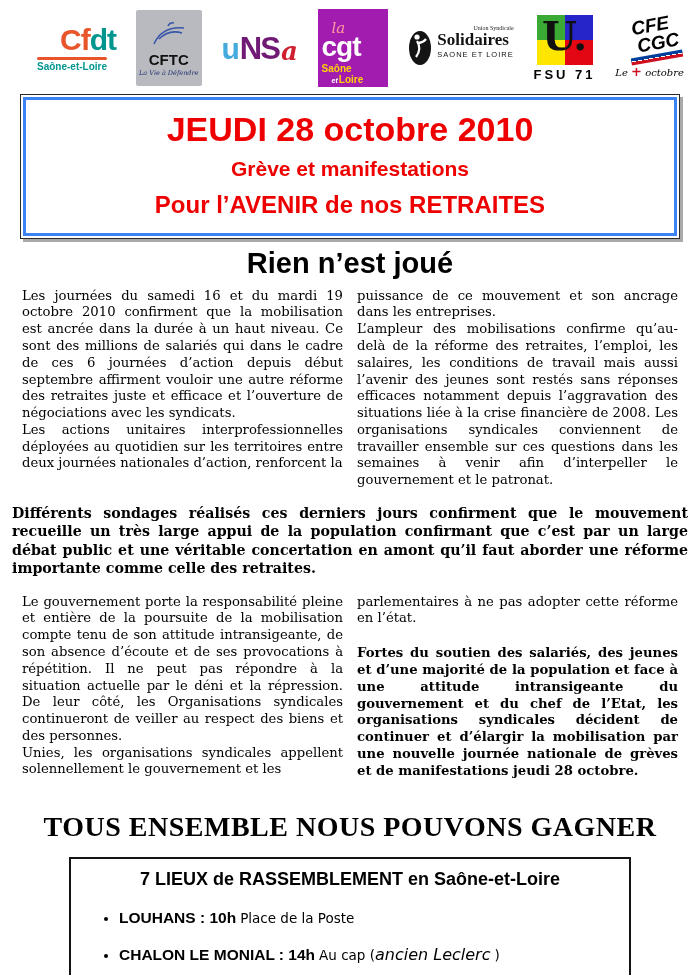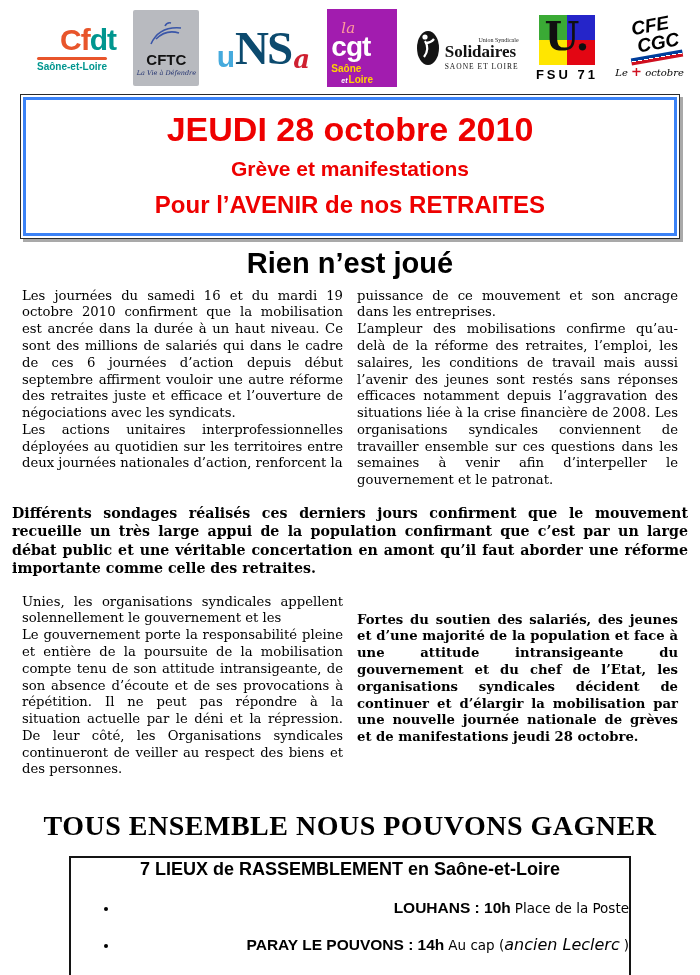--- a/index.html
+++ b/index.html
@@ -18,36 +18,36 @@
   .cfdt-line{width:70px;height:3px;background:#e8552b;margin:2px 0 1px;border-radius:2px;}
   .cfdt-region{font-family:"Liberation Sans",sans-serif;font-weight:bold;font-size:10px;color:#00968f;}
   
   .cftc-box{width:66px;height:76px;background:#b8babf;display:flex;flex-direction:column;
     align-items:center;justify-content:center;border-radius:2px;}
   .cftc-name{font-family:"Liberation Sans",sans-serif;font-weight:bold;font-size:15px;color:#111;line-height:1;}
   .cftc-tag{font-family:"DejaVu Serif",serif;font-style:italic;font-size:6.5px;color:#20306e;margin-top:2px;}
   
   .unsa-word{display:flex;align-items:flex-end;line-height:1;}
   .unsa-u{font-family:"Liberation Sans",sans-serif;font-weight:bold;font-size:30px;color:#45aadd;}
-  .unsa-ns{font-family:Liberation Serif, serif;font-weight:bold;font-size:47px;color:#0c4a6e;letter-spacing:-2px;}
+  .unsa-ns{font-family:Liberation Sans, sans-serif;font-weight:bold;font-size:31px;color:#701a75;letter-spacing:-2px;}
   .unsa-a{font-family:"DejaVu Serif",serif;font-style:italic;font-weight:bold;font-size:26px;color:#cf2030;margin-left:2px;}
   
   .cgt-box{width:70px;height:78px;background:#a21caf;display:flex;flex-direction:column;
     justify-content:flex-end;padding:2px 4px;box-sizing:border-box;}
   .cgt-la{font-family:"DejaVu Serif",serif;font-style:italic;font-size:15px;color:#ff9b9b;line-height:.8;margin-left:10px;}
   .cgt-name{font-family:"Liberation Sans",sans-serif;font-weight:bold;font-size:28px;color:#fff;line-height:.95;letter-spacing:-1px;}
   .cgt-region{font-family:"Liberation Sans",sans-serif;font-weight:bold;font-size:10px;color:#ffd400;line-height:1.05;margin-top:3px;}
   .cgt-et{font-size:7px;color:#fff;font-style:italic;margin-right:1px;}
   .cgt-r2{margin-left:10px;}
   
-  .sol{flex-direction:row;gap:4px;align-items:flex-end;}
+  .sol{flex-direction:row;gap:4px;align-items:flex-start;}
   .sol-text{display:flex;flex-direction:column;}
   .sol-union{font-family:"Liberation Serif",serif;font-size:6px;color:#222;text-align:right;line-height:1;}
   .sol-name{font-family:"Liberation Serif",serif;font-weight:bold;font-size:17px;color:#111;line-height:1.05;}
-  .sol-region{font-family:Liberation Serif, serif;font-size:7.5px;letter-spacing:1px;color:#111;margin-top:1px;}
+  .sol-region{font-family:Liberation Sans, sans-serif;font-size:7.5px;letter-spacing:1px;color:#111;margin-top:1px;}
   
   .fsu-grid{position:relative;width:56px;height:50px;display:grid;grid-template-columns:1fr 1fr;grid-template-rows:1fr 1fr;}
   .fsu-g{background:#3aaa35;}.fsu-b{background:#2525c9;}.fsu-y{background:#ffe600;}.fsu-r{background:#e30613;}
   .fsu-u{position:absolute;left:0;top:-4px;width:100%;height:100%;display:flex;align-items:center;justify-content:center;
     font-family:"DejaVu Serif",serif;font-weight:bold;font-size:40px;color:#101010;}
   .fsu-label{font-family:"Liberation Sans",sans-serif;font-weight:bold;font-size:13px;letter-spacing:3px;margin-top:2px;}
   
   .cfe-l1,.cfe-l2{font-family:"Liberation Sans",sans-serif;font-weight:900;font-style:italic;font-size:19px;line-height:.9;transform:rotate(-10deg);}
   .cfe-l2{margin-left:16px;}
   .cfe-stripes{width:52px;height:7px;margin:3px 0 3px 14px;transform:rotate(-10deg);
@@ -70,23 +70,23 @@
   .cols p{margin:0;}
   .gap-top{margin-top:18px !important;}
   .bold{font-weight:bold;}
   .highlight{padding:0 12px;margin-top:15px;text-align:justify;font-weight:bold;font-size:14.2px;line-height:1.3;}
   .section2{margin-top:16px;}
   
   .slogan{text-align:center;font-family:"Liberation Serif",serif;font-weight:bold;font-size:28px;margin-top:32px;letter-spacing:.5px;}
   
   .rally-box{width:558px;margin:14px auto 0;border:2px solid #141414;border-bottom:4px solid #8f8f8f;
     background:#fff;padding-bottom:8px;}
-  .rally-header{text-align:center;font-family:"Liberation Sans",sans-serif;font-weight:bold;font-size:18px;margin-top:1px;}
+  .rally-header{text-align:center;font-family:"Liberation Sans",sans-serif;font-weight:bold;font-size:18px;margin-top:10px;}
   .rally-list{margin:10px 0 2px;padding-left:48px;}
-  .rally-list li{margin:18px 0;font-family:"DejaVu Sans",sans-serif;font-size:14px;list-style:disc;text-align:right;}
+  .rally-list li{margin:18px 0;font-family:"DejaVu Sans",sans-serif;font-size:14px;list-style:disc;}
   .city{font-family:"Liberation Sans",sans-serif;font-weight:bold;font-size:15.5px;}
   .place{font-size:13.5px;margin-left:4px;}
   .place-it{font-style:italic;font-size:16px;}
 </style>
 </head>
 <body>
 
 <div class="logo-strip">
 
   <div class="logo">
@@ -183,32 +183,33 @@
   <div class="col">
     <p>puissance de ce mouvement et son ancrage dans les entreprises.</p>
     <p>L’ampleur des mobilisations confirme qu’au-delà de la réforme des retraites, l’emploi, les salaires, les conditions de travail mais aussi l’avenir des jeunes sont restés sans réponses efficaces notamment depuis l’aggravation des situations liée à la crise financière de 2008. Les organisations syndicales conviennent de travailler ensemble sur ces questions dans les semaines à venir afin d’interpeller le gouvernement et le patronat.</p>
   </div>
 </div>
 
 <div class="highlight">Différents sondages réalisés ces derniers jours confirment que le mouvement recueille un très large appui de la population confirmant que c’est par un large débat public et une véritable concertation en amont qu’il faut aborder une réforme importante comme celle des retraites.</div>
 
 <div class="cols section2">
   <div class="col">
+    <p>Le gouvernement porte la responsabilité pleine et entière de la poursuite de la mobilisation compte tenu de son attitude intransigeante, de son absence d’écoute et de ses provocations à répétition. Il ne peut pas répondre à la situation actuelle par le déni et la répression. De leur côté, les Organisations syndicales continueront de veiller au respect des biens et des personnes.</p>
     <p>Unies, les organisations syndicales appellent solennellement le gouvernement et les</p>
-    <p>Le gouvernement porte la responsabilité pleine et entière de la poursuite de la mobilisation compte tenu de son attitude intransigeante, de son absence d’écoute et de ses provocations à répétition. Il ne peut pas répondre à la situation actuelle par le déni et la répression. De leur côté, les Organisations syndicales continueront de veiller au respect des biens et des personnes.</p>
-  </div>
-  <div class="col">
+  </div>
+  <div class="col">
+    <p>parlementaires à ne pas adopter cette réforme en l’état.</p>
     <p class="bold gap-top">Fortes du soutien des salariés, des jeunes et d’une majorité de la population et face à une attitude intransigeante du gouvernement et du chef de l’Etat, les organisations syndicales décident de continuer et d’élargir la mobilisation par une nouvelle journée nationale de grèves et de manifestations jeudi 28 octobre.</p>
   </div>
 </div>
 
 <div class="slogan">TOUS ENSEMBLE NOUS POUVONS GAGNER</div>
 
 <div class="rally-box">
   <div class="rally-header">7 LIEUX de RASSEMBLEMENT en Saône-et-Loire</div>
   <ul class="rally-list">
     <li><span class="city">LOUHANS : 10h</span><span class="place">Place de la Poste</span><span class="place-it"></span><span class="place-it"></span></li>
-    <li><span class="city">PARAY LE POUVONS : 14h</span><span class="place">Au cap (</span><span class="place-it">ancien Leclerc</span><span class="place">)</span></li>
+    <li><span class="city">CHALON LE MONIAL : 14h</span><span class="place">Au cap (</span><span class="place-it">ancien Leclerc</span><span class="place">)</span></li>
     <li><span class="city">CHALON : 15h</span><span class="place">Maison des Syndicats</span><span class="place-it"></span><span class="place"></span></li>
     <li><span class="city">MACON : 15h</span><span class="place">place Genevès</span><span class="place-it"></span><span class="place"></span></li>
 
   </ul>
 </div>
 
 </body></html>

